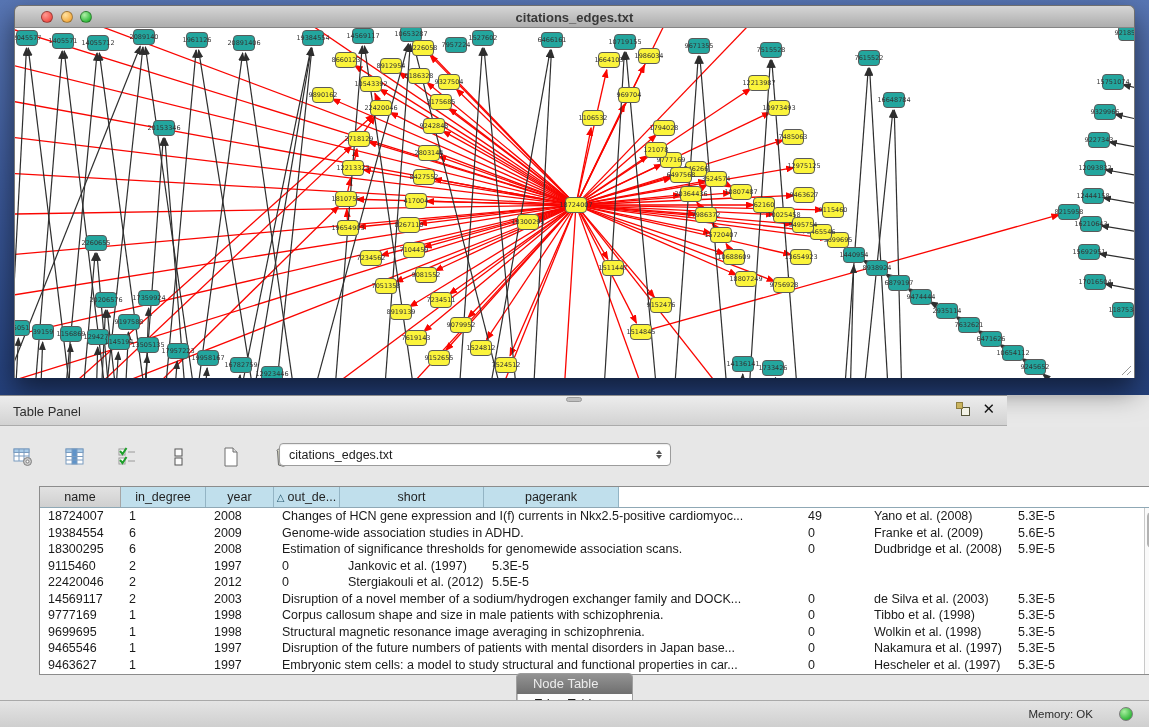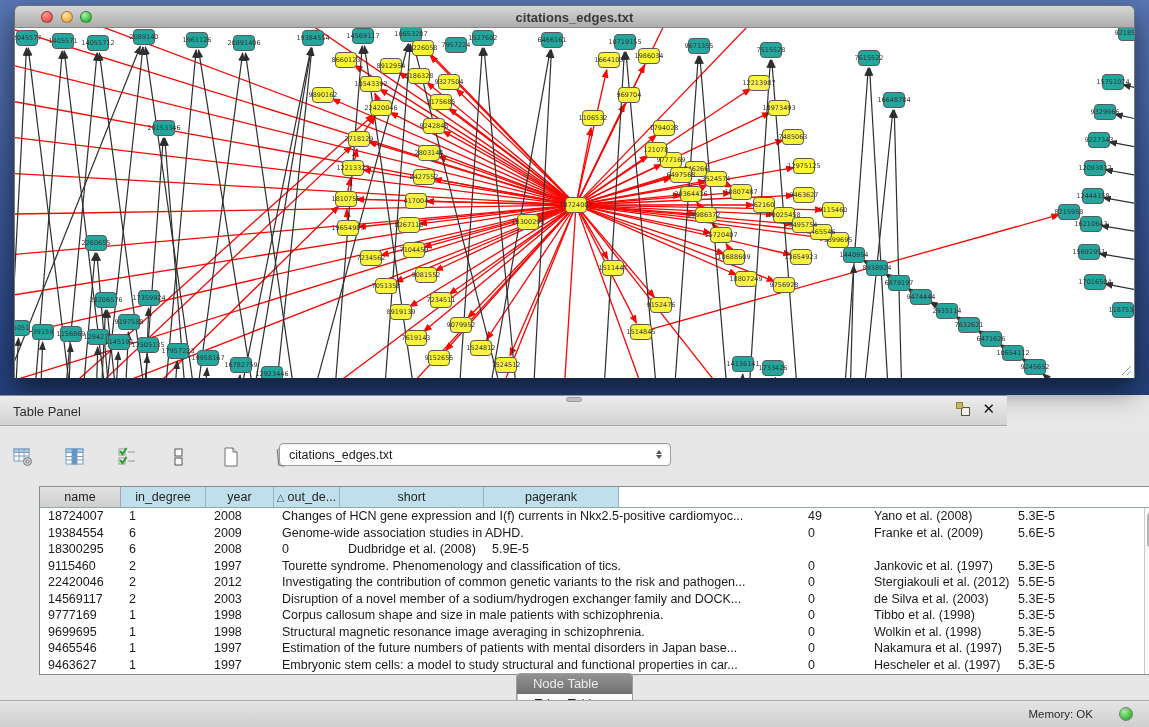--- a/index.html
+++ b/index.html
@@ -861,38 +861,37 @@
           <div class="td" style="width: 68px;">2009</div>
           <div class="td" style="width: 526px;">Genome-wide association studies in ADHD.</div>
           <div class="td" style="width: 66px;">0</div>
           <div class="td" style="width: 144px;">Franke et al. (2009)</div>
           <div class="td" style="width: 135px;">5.6E-5</div>
         </div>
         <div class="tr">
           <div class="td" style="width: 81px;">18300295</div>
           <div class="td" style="width: 85px;">6</div>
           <div class="td" style="width: 68px;">2008</div>
+          <div class="td" style="width: 526px;">Estimation of significance thresholds for genomewide association scans.</div>
           <div class="td" style="width: 66px;">0</div>
           <div class="td" style="width: 144px;">Dudbridge et al. (2008)</div>
           <div class="td" style="width: 135px;">5.9E-5</div>
         </div>
         <div class="tr">
           <div class="td" style="width: 81px;">9115460</div>
           <div class="td" style="width: 85px;">2</div>
           <div class="td" style="width: 68px;">1997</div>
-          <div class="td" style="width: 526px;">Tourette syndrome. Phenomenology and classification of tics.</div>
           <div class="td" style="width: 66px;">0</div>
           <div class="td" style="width: 144px;">Jankovic et al. (1997)</div>
           <div class="td" style="width: 135px;">5.3E-5</div>
         </div>
         <div class="tr">
           <div class="td" style="width: 81px;">22420046</div>
           <div class="td" style="width: 85px;">2</div>
           <div class="td" style="width: 68px;">2012</div>
-          <div class="td" style="width: 526px;">Investigating the contribution of common genetic variants to the risk and pathogen...</div>
           <div class="td" style="width: 66px;">0</div>
           <div class="td" style="width: 144px;">Stergiakouli et al. (2012)</div>
           <div class="td" style="width: 135px;">5.5E-5</div>
         </div>
         <div class="tr">
           <div class="td" style="width: 81px;">14569117</div>
           <div class="td" style="width: 85px;">2</div>
           <div class="td" style="width: 68px;">2003</div>
           <div class="td" style="width: 526px;">Disruption of a novel member of a sodium/hydrogen exchanger family and DOCK...</div>
           <div class="td" style="width: 66px;">0</div>
@@ -914,21 +913,21 @@
           <div class="td" style="width: 68px;">1998</div>
           <div class="td" style="width: 526px;">Structural magnetic resonance image averaging in schizophrenia.</div>
           <div class="td" style="width: 66px;">0</div>
           <div class="td" style="width: 144px;">Wolkin et al. (1998)</div>
           <div class="td" style="width: 135px;">5.3E-5</div>
         </div>
         <div class="tr">
           <div class="td" style="width: 81px;">9465546</div>
           <div class="td" style="width: 85px;">1</div>
           <div class="td" style="width: 68px;">1997</div>
-          <div class="td" style="width: 526px;">Estimation of the future numbers of patients with mental disorders in Japan base...</div>
+          <div class="td" style="width: 526px;">Disruption of the future numbers of patients with mental disorders in Japan base...</div>
           <div class="td" style="width: 66px;">0</div>
           <div class="td" style="width: 144px;">Nakamura et al. (1997)</div>
           <div class="td" style="width: 135px;">5.3E-5</div>
         </div>
         <div class="tr">
           <div class="td" style="width: 81px;">9463627</div>
           <div class="td" style="width: 85px;">1</div>
           <div class="td" style="width: 68px;">1997</div>
           <div class="td" style="width: 526px;">Embryonic stem cells: a model to study structural and functional properties in car...</div>
           <div class="td" style="width: 66px;">0</div>

